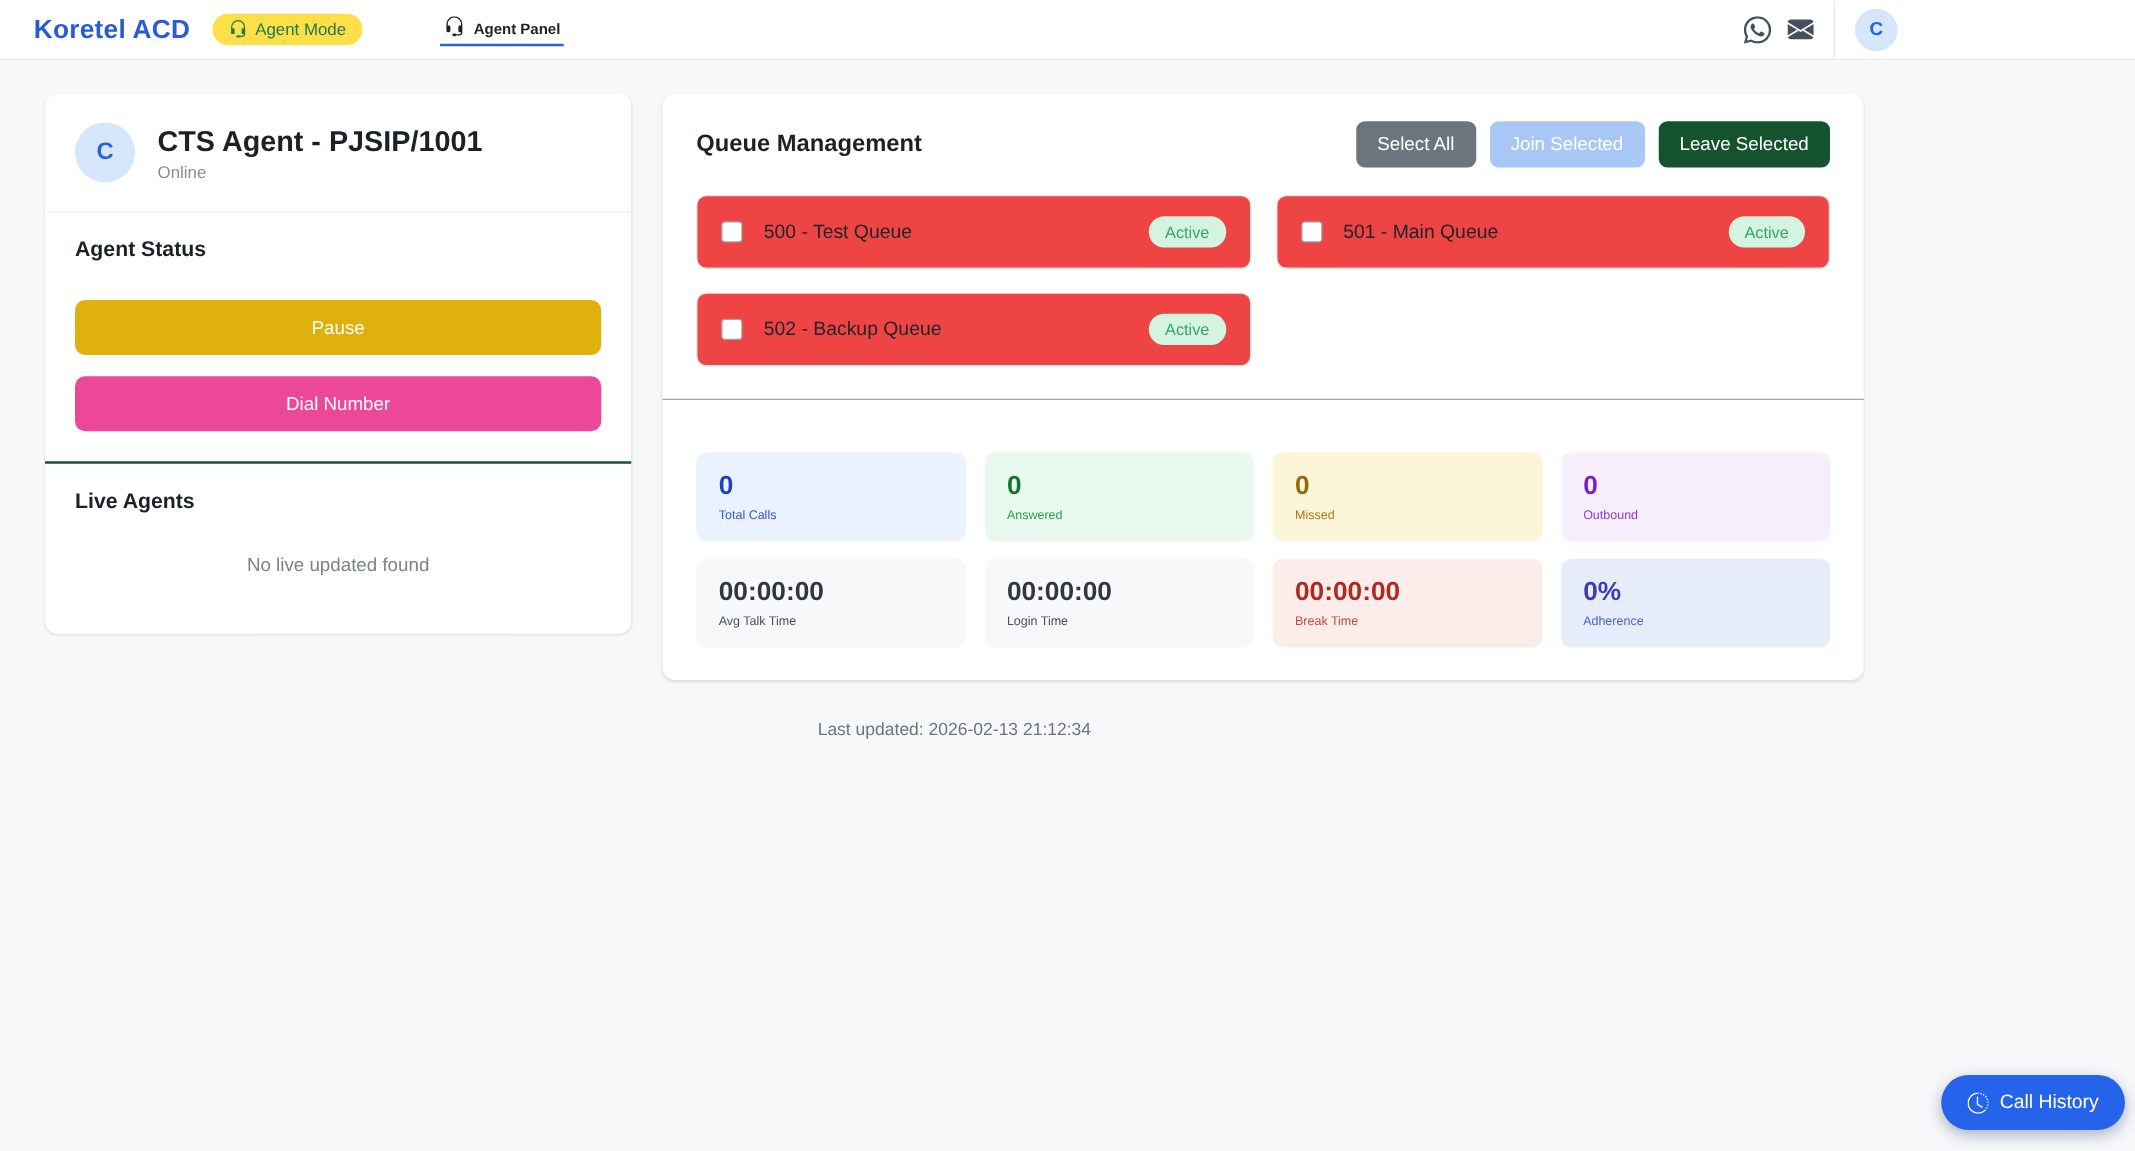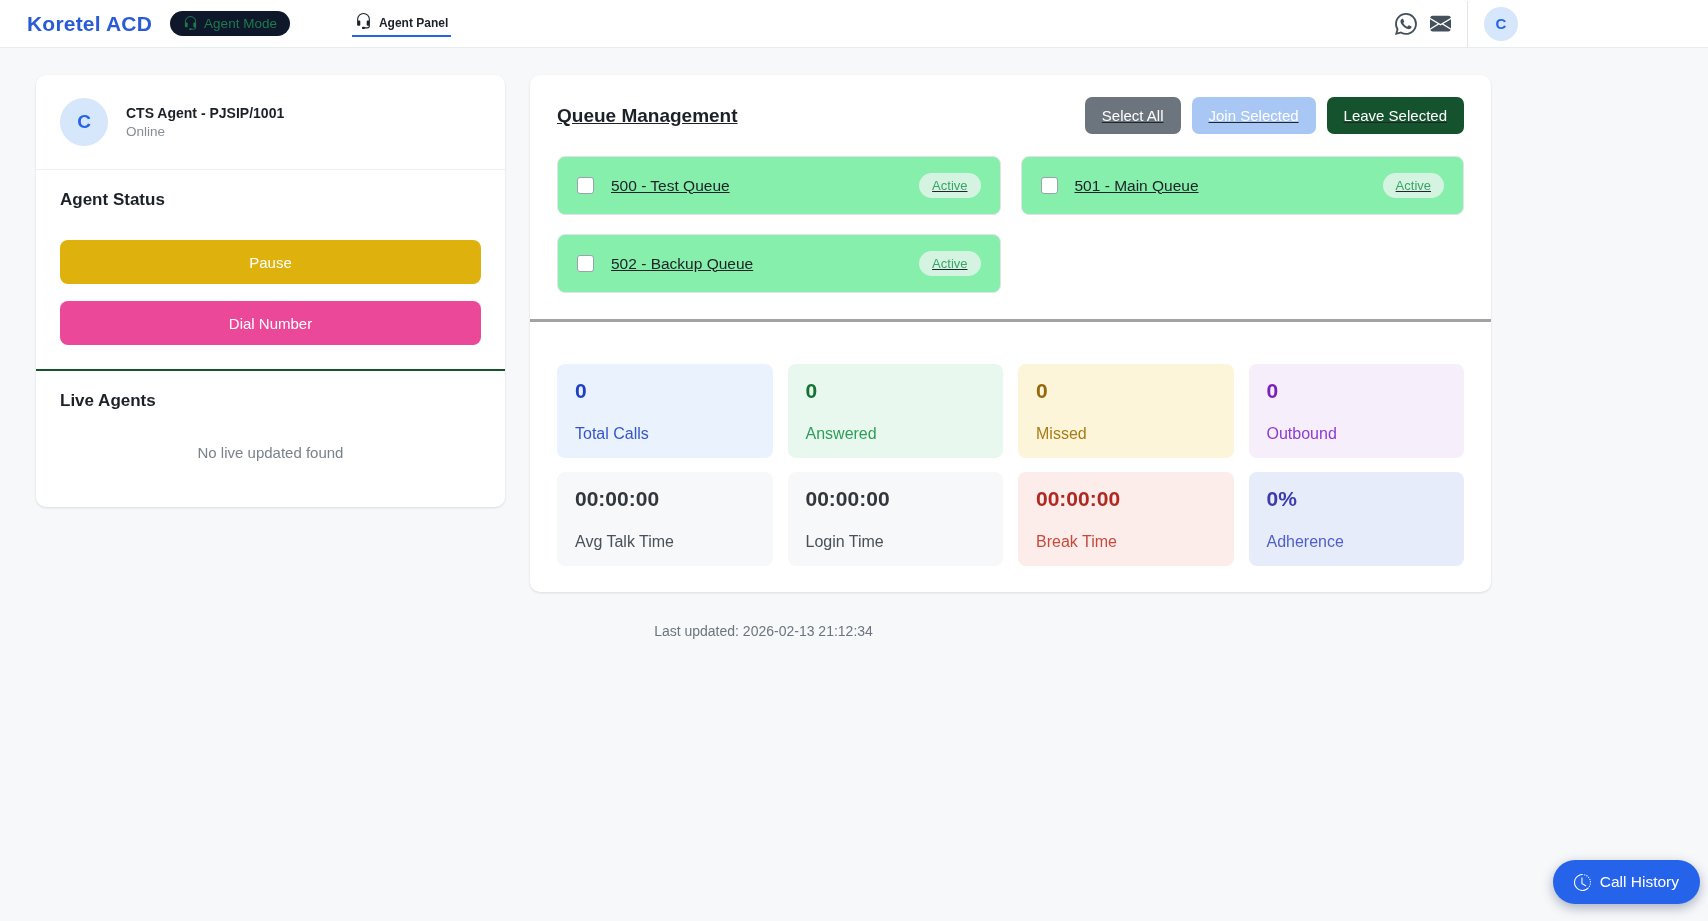--- a/index.html
+++ b/index.html
@@ -12,21 +12,21 @@
   }
 
   
   .header {
     height:48px; background:#ffffff; border-bottom:1px solid #e9ecef;
     display:flex; align-items:center; padding:0 190px 0 27px;
   }
   .brand { font-size:21px; font-weight:700; color:#2a5bd7; letter-spacing:.2px; }
   .mode-badge {
     margin-left:18px; display:inline-flex; align-items:center; gap:6px;
-    background:#0f172a; color:#1d7a4b; font-size:13.5px; font-weight:400;
+    background:#fde047; color:#1d7a4b; font-size:13.5px; font-weight:400;
     padding:5px 13px; border-radius:999px;
   }
   .mode-badge svg { fill:#1d7a4b; }
   .tab {
     margin-left:62px; display:inline-flex; align-items:flex-end; gap:7px;
     font-size:12px; font-weight:700; color:#1c2128;
     border-bottom:2.5px solid #2563eb; padding:2px 3px 5px; cursor:pointer;
   }
   .tab svg { fill:#1c2128; }
   .header-spacer { flex:1; }
@@ -48,74 +48,74 @@
   }
   .left-card { flex:0 0 469px; align-self:flex-start; }
   .right-card { flex:1; align-self:flex-start; }
 
   
   .profile { display:flex; align-items:center; gap:18px; padding:23px 24px; border-bottom:1px solid #eef0f2; }
   .profile-avatar {
     width:48px; height:48px; border-radius:50%; background:#d6e6fb; color:#2563eb;
     display:flex; align-items:center; justify-content:center; font-size:19px; font-weight:700;
   }
-  .profile-name { font-size:14px; font-weight:700; color:#1c2128; }
+  .profile-name { font-size:23px; font-weight:700; color:#1c2128; }
   .profile-status { font-size:13.5px; color:#868e96; margin-top:3px; }
 
   .section { padding:20px 24px 24px; }
   .section + .section { border-top:2px solid #14532d; }
   .section-title { font-size:17px; font-weight:700; color:#1c2128; margin:0 0 0; }
   .status-buttons { margin-top:30px; display:flex; flex-direction:column; gap:17px; }
   .btn-block {
     width:100%; height:44px; border:none; border-radius:8px;
     font-size:15px; color:#ffffff; cursor:pointer;
     font-family:inherit;
   }
   .btn-pause { background:#dfb10d; }
   .btn-dial { background:#ec4899; }
   .empty-text { text-align:center; color:#7b828a; font-size:15px; padding:33px 0 22px; }
 
   
   .panel-section { padding:22px 27px 26px; }
-  .panel-section.bordered { border-bottom:3px solid #a3a3a3;text-decoration:underline; }
+  .panel-section.bordered { border-bottom:1px solid #a3a3a3; }
   .panel-head { display:flex; align-items:center; justify-content:space-between; }
   .panel-title { font-size:19px; font-weight:700; color:#1c2128; }
   .queue-actions { display:flex; gap:11px; }
   .btn-action {
     border:none; border-radius:7px; padding:10px 17px; font-size:15px; color:#fff;
     cursor:pointer; font-family:inherit;
   }
   .btn-select-all { background:#6c757d; }
   .btn-join { background:#a9c7f4; }
   .btn-leave { background:#14532d; }
 
   .queue-grid { margin-top:22px; display:grid; grid-template-columns:1fr 1fr; gap:19px 20px; }
   .queue-item {
     display:flex; align-items:center; border:1px solid #e0e4e8; border-radius:8px;
-    padding:16px 19px; background:#86efac;
+    padding:16px 19px; background:#ef4444;
   }
   .qcheck {
     appearance:none; -webkit-appearance:none; width:17px; height:17px; margin:0;
     border:1.5px solid #9aa3ab; border-radius:3px; background:#fff; cursor:pointer;
   }
   .queue-label { margin-left:17px; font-size:15.5px; color:#212529; }
   .badge-active {
     margin-left:auto; background:#d4f4e1; color:#3aa468; font-size:13px;
     padding:5px 13px; border-radius:999px;
   }
 
   
   .btn-refresh {
     background:#3e80f7; color:#fff; border:none; border-radius:7px;
     padding:8px 15px; font-size:14.5px; cursor:pointer; font-family:inherit;
   }
   .stats-grid { margin-top:20px; display:grid; grid-template-columns:repeat(4,1fr); gap:14px 15px; }
   .stat-tile { border-radius:8px; padding:15px 18px; }
   .stat-value { font-size:21px; font-weight:700; }
-  .stat-label { font-size:16px; margin-top:22px; }
+  .stat-label { font-size:10px; margin-top:6px; }
 
   .t-blue   { background:#eaf2fe; } .t-blue .stat-value{color:#1f3fc4;}  .t-blue .stat-label{color:#3455cd;}
   .t-green  { background:#e9f8ef; } .t-green .stat-value{color:#157334;} .t-green .stat-label{color:#2e9e58;}
   .t-amber  { background:#fcf5da; } .t-amber .stat-value{color:#95690a;} .t-amber .stat-label{color:#a87b15;}
   .t-purple { background:#f6effb; } .t-purple .stat-value{color:#7d1fc0;}.t-purple .stat-label{color:#8d3bd4;}
   .t-gray   { background:#f7f8f9; } .t-gray .stat-value{color:#32373c;}  .t-gray .stat-label{color:#495057;}
   .t-red    { background:#fcedea; } .t-red .stat-value{color:#b12822;}   .t-red .stat-label{color:#c54a3e;}
   .t-indigo { background:#e6ecf9; } .t-indigo .stat-value{color:#3c3caf;}.t-indigo .stat-label{color:#4f5fcb;}
 
   

